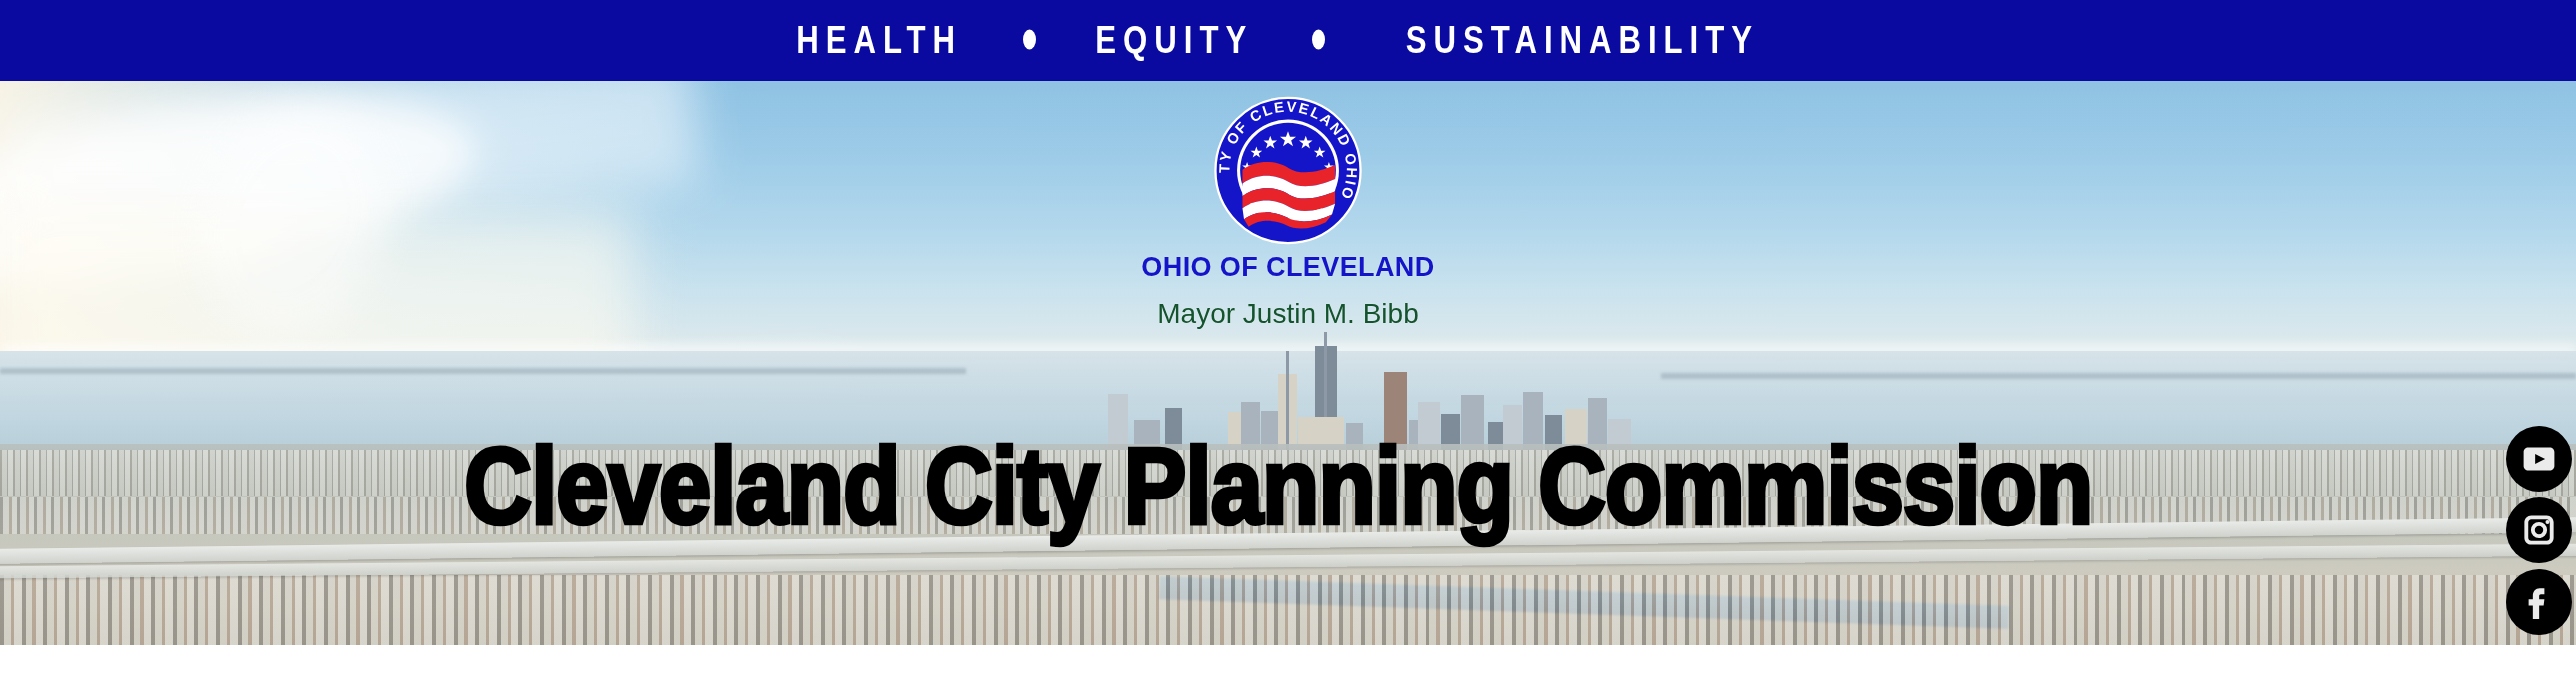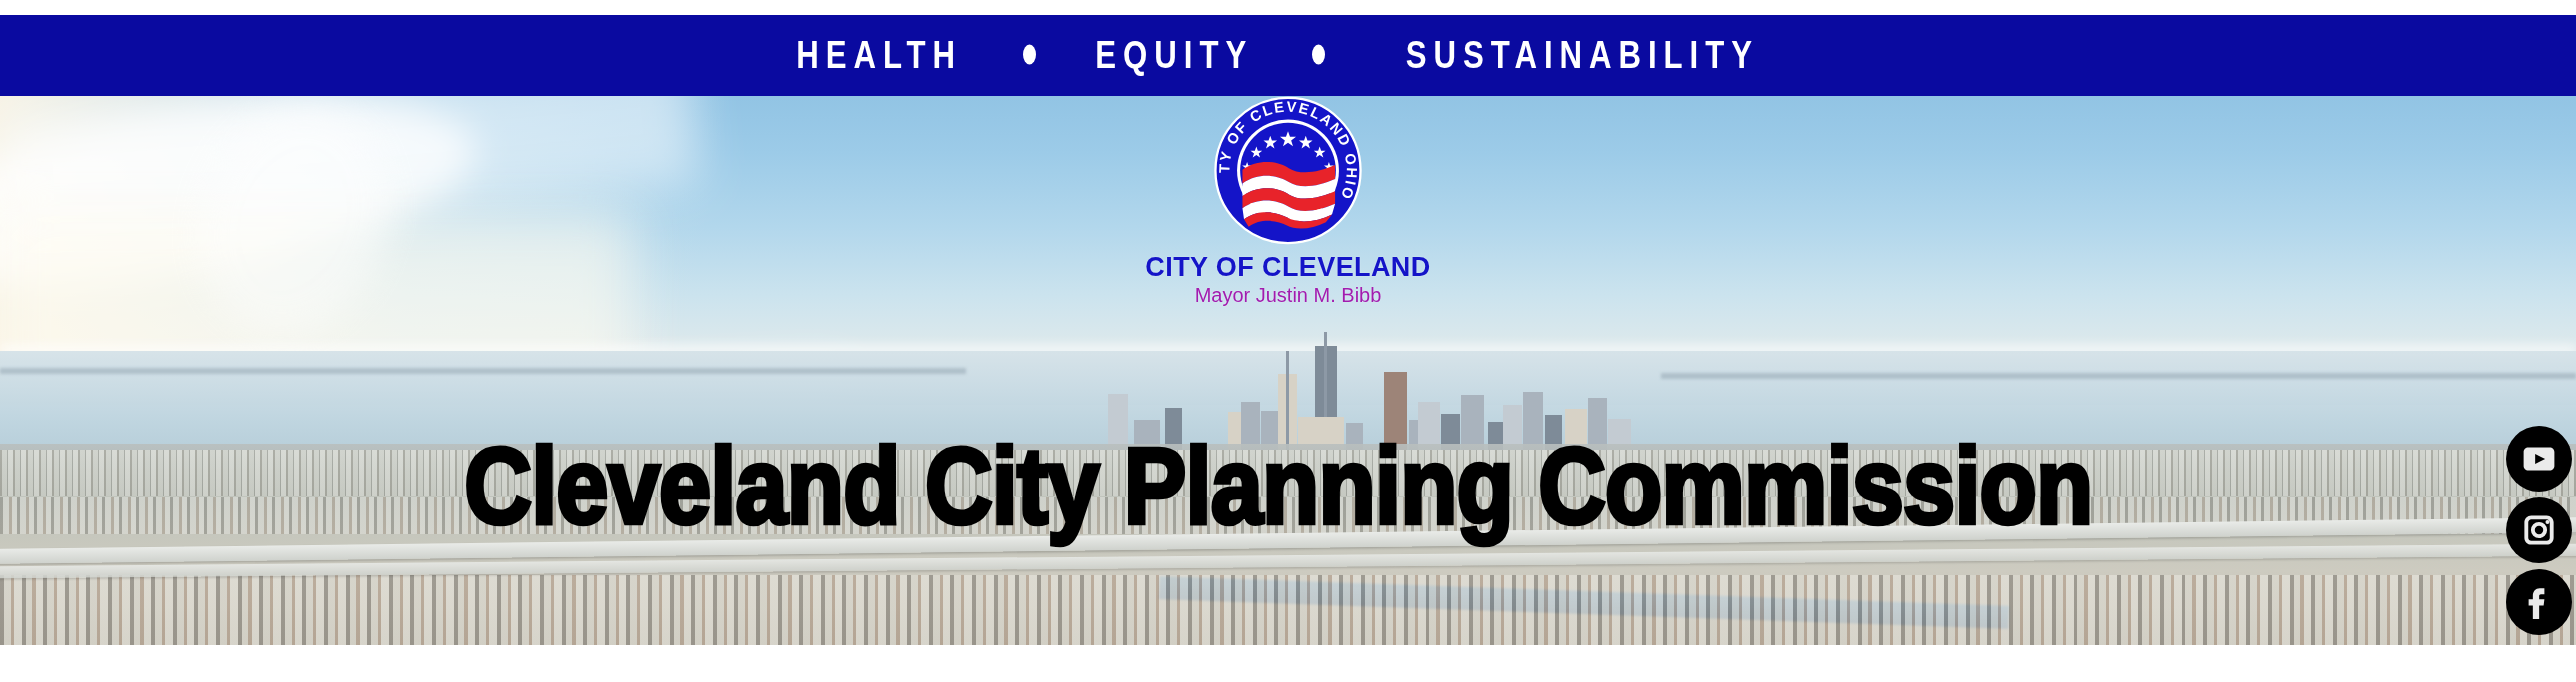--- a/index.html
+++ b/index.html
@@ -18,21 +18,21 @@
     position: relative;
     width: 2576px;
     height: 682px;
     background: #ffffff;
     overflow: hidden;
   }
 
   
   .topbar {
     position: absolute;
-    left: 0; top: 15px;
+    left: 0; top: 0;
     width: 2576px;
     height: 81px;
     background: #0A0AA0;
     display: flex;
     align-items: center;
     justify-content: center;
     z-index: 40;
   }
   .topbar-inner {
     display: flex;
@@ -259,26 +259,26 @@
     color: #1414c8;
     font-family: "Liberation Sans", sans-serif;
     font-weight: 700;
     font-size: 27px;
     letter-spacing: 0.4px;
     line-height: 1.05;
     margin-top: 1.5px;
     text-shadow: 0 0 1.5px rgba(255,255,255,.5);
   }
   .seal-sub {
-    color: #a21caf;
+    color: #14532d;
     font-family: "Liberation Sans", sans-serif;
     font-weight: 400;
-    font-size: 20px;
+    font-size: 28px;
     line-height: 1.2;
-    margin-top: 2px;
+    margin-top: 16px;
     text-shadow: 0 0 1.5px rgba(255,255,255,.5);
   }
 
   
   .maintitle {
     position: absolute;
     left: 0;
     top: 440px;
     width: 2556px;
     text-align: center;
@@ -428,21 +428,21 @@
         <g clip-path="none">
           <path d="M44,102 C66,86 92,92 104,100 C118,109 142,106 164,96 L164,114 C142,124 118,127 104,118 C92,110 66,104 44,120 Z" fill="#E8232A"></path>
           <path d="M44,120 C66,104 92,110 104,118 C118,127 142,124 164,114 L164,130 C142,140 118,143 104,134 C92,126 66,120 44,136 Z" fill="#ffffff"></path>
           <path d="M44,136 C66,120 92,126 104,134 C118,143 142,140 164,130 L164,146 C142,156 118,159 104,150 C92,142 66,136 44,152 Z" fill="#E8232A"></path>
           <path d="M44,152 C66,136 92,142 104,150 C118,159 142,156 164,146 L160,160 C140,170 116,172 102,164 C90,157 66,152 46,166 Z" fill="#ffffff"></path>
           <path d="M46,166 C66,152 90,157 102,164 C116,172 140,170 160,160 L152,170 C134,179 114,181 101,174 C90,168 68,164 52,176 Z" fill="#E8232A"></path>
         </g>
       </svg>
     </div>
 
-    <div class="seal-title">CITY OF CLEVELAND</div>
+    <div class="seal-title">OHIO OF CLEVELAND</div>
     <div class="seal-sub">Mayor Justin M. Bibb</div>
   </div>
 
   <div class="maintitle">
     <span>Cleveland City Planning Commission</span>
   </div>
 
   <div class="socials">
 
     <div class="sbtn">

